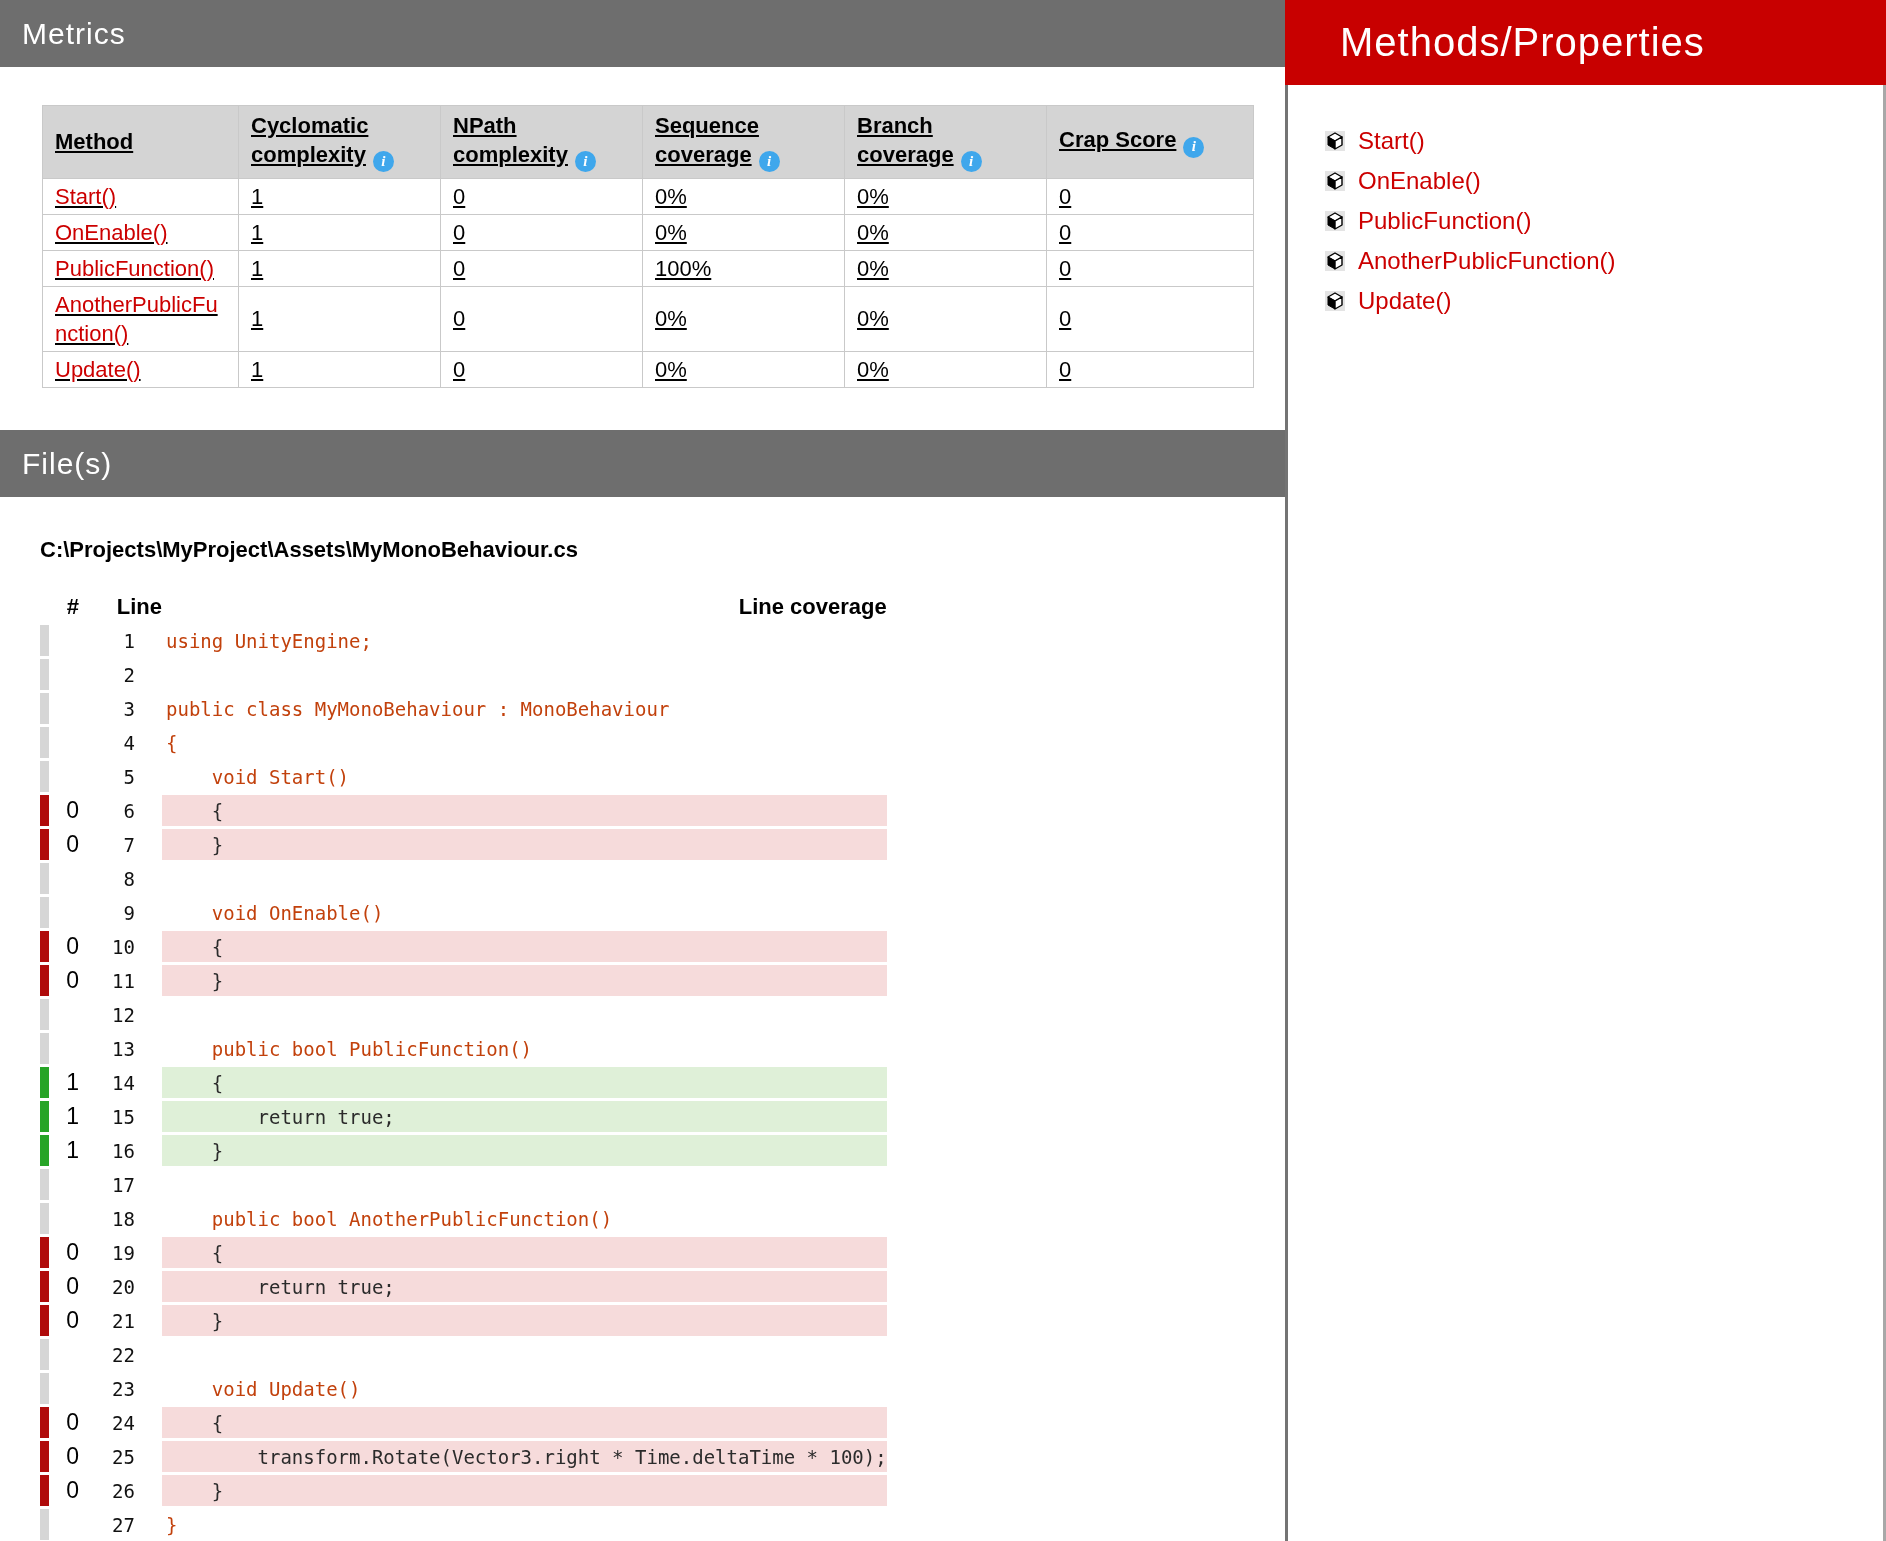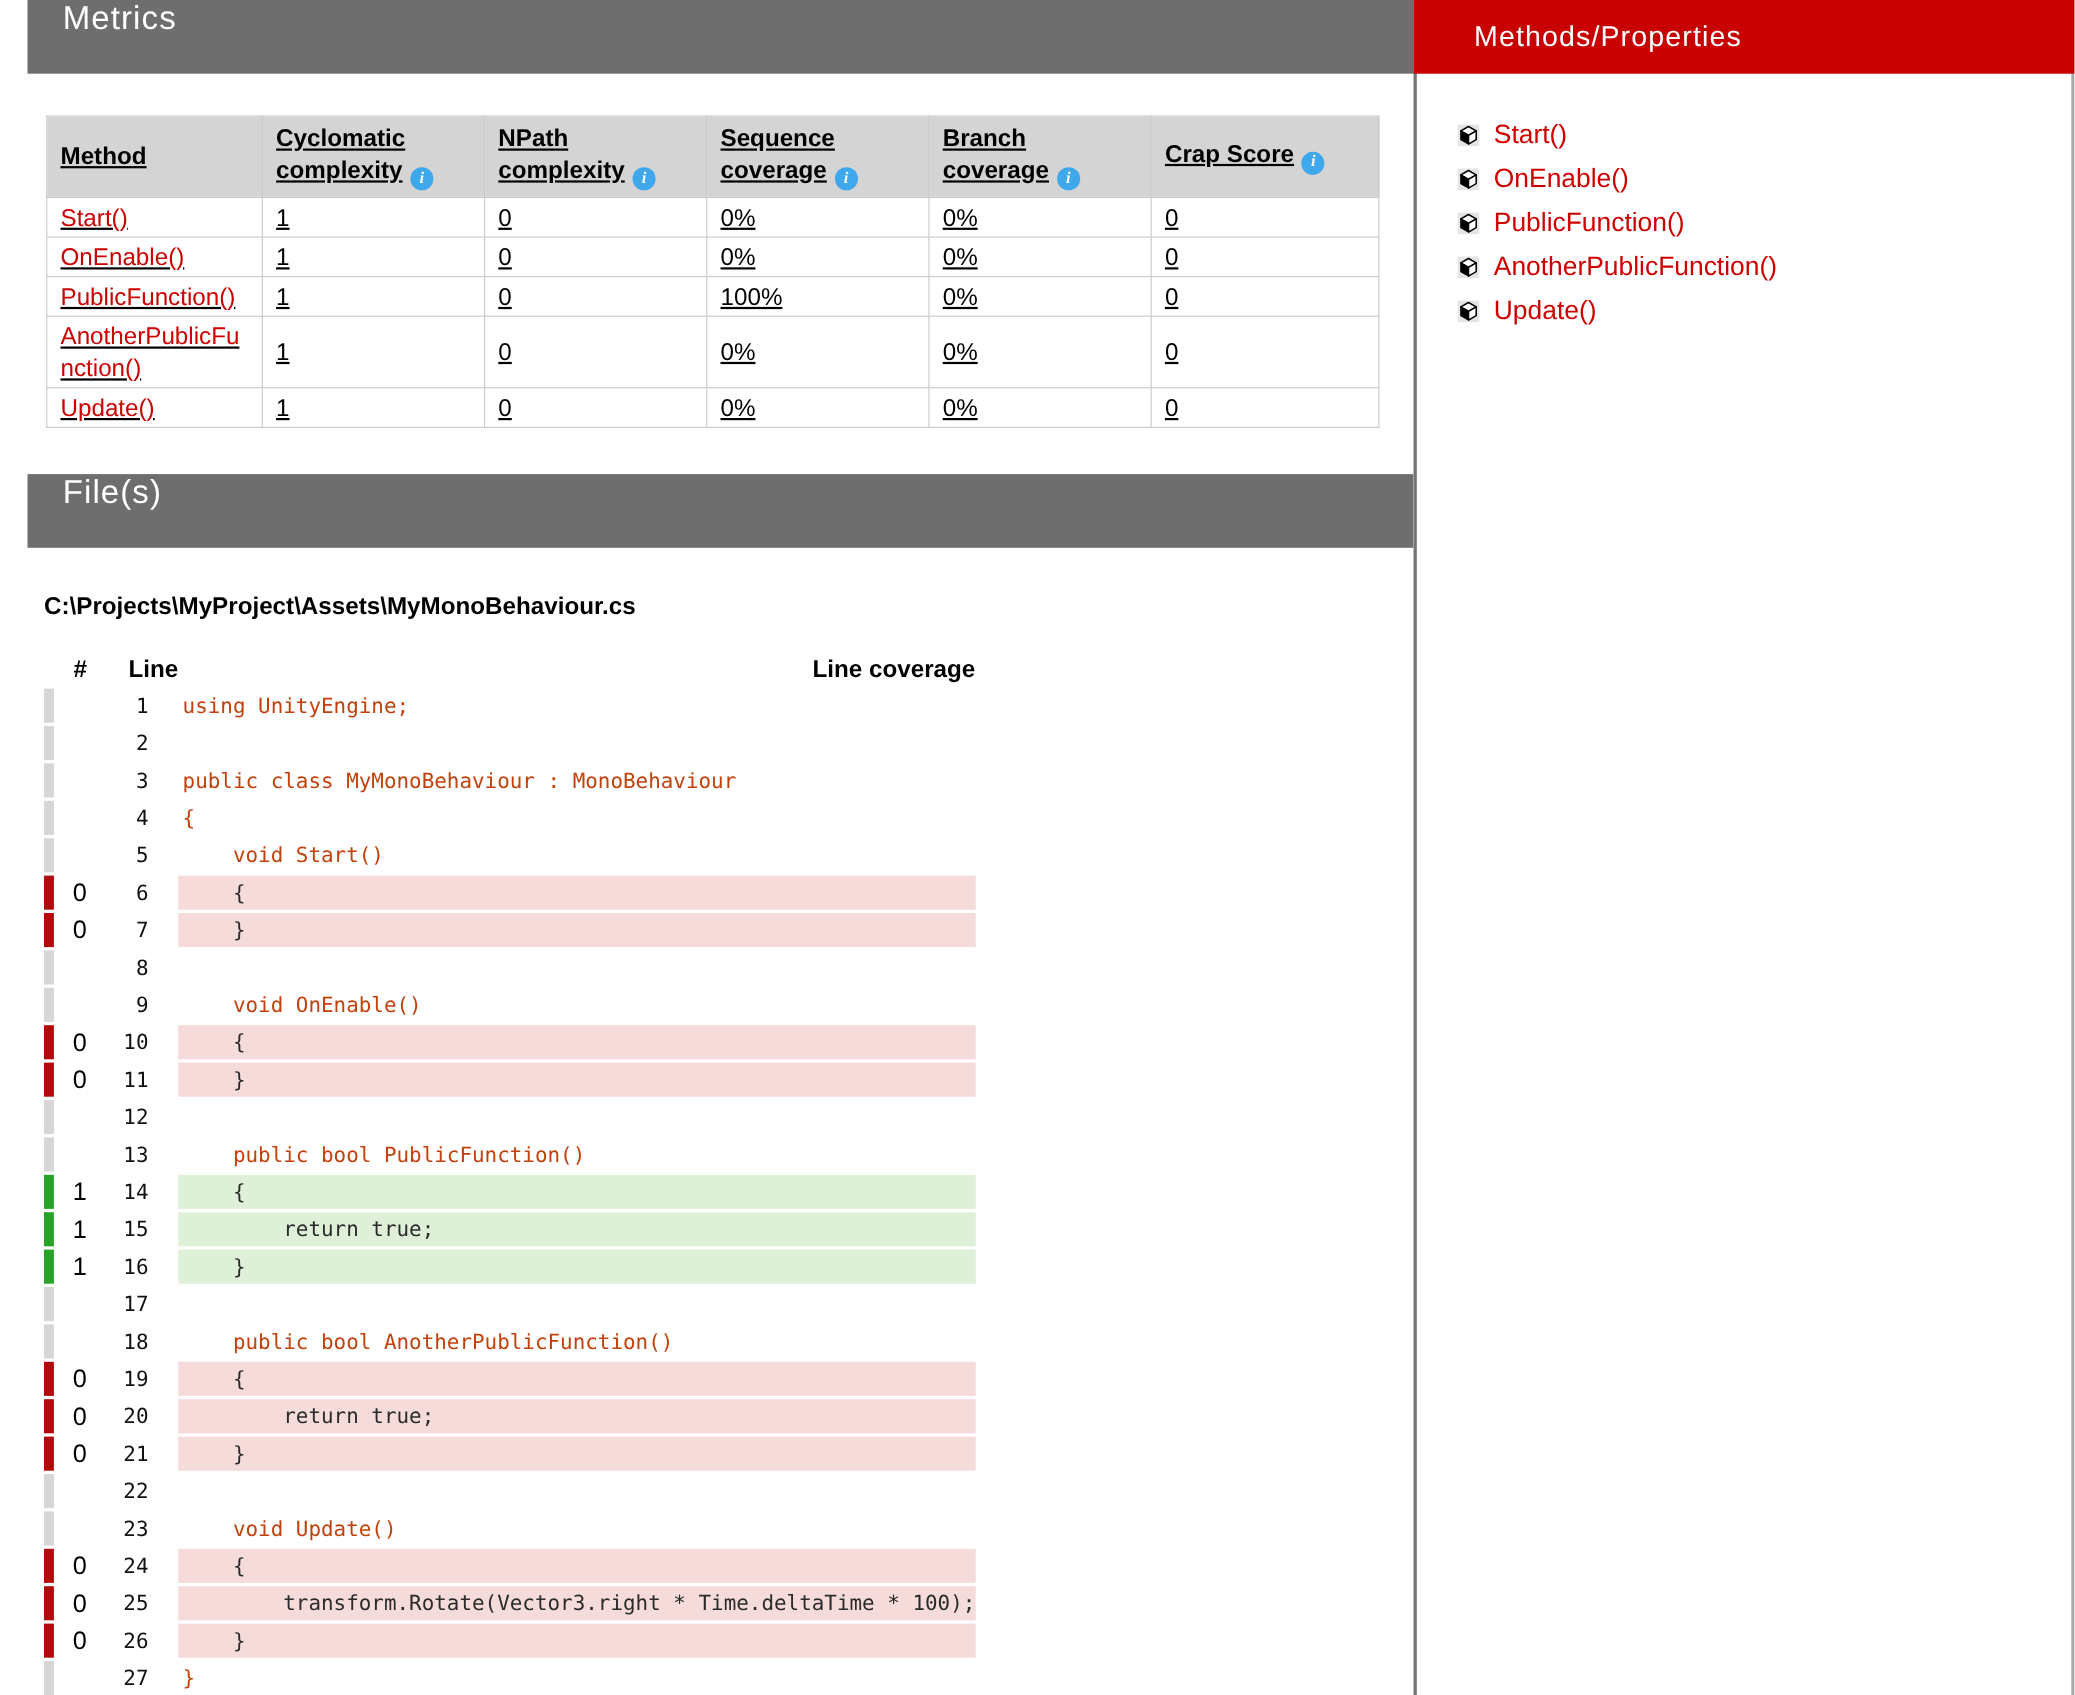--- a/index.html
+++ b/index.html
@@ -4,27 +4,27 @@
 <style>
   * { box-sizing: border-box; }
   html,body { margin:0; padding:0; background:#fff; }
   body { font-family:"Liberation Sans", sans-serif; color:#000; }
 
   .page { display:grid; grid-template-columns:1285px 1fr; width:1886px; min-height:1541px; }
 
   
   .sec-header {
     height:67px; background:#6E6E6E; color:#fff;
-    display:flex; align-items:flex-start; padding-left:32px;
-    font-size:30px; font-weight:300; letter-spacing:1px;margin-left:25px;
+    display:flex; align-items:center; padding-left:22px;
+    font-size:30px; font-weight:300; letter-spacing:1px;
   }
   .right-header {
-    height:67px; background:#C80000; color:#fff;
+    height:85px; background:#C80000; color:#fff;
     display:flex; align-items:center; padding-left:55px;
-    font-size:26px; font-weight:300; letter-spacing:1px;
+    font-size:40px; font-weight:300; letter-spacing:1px;
     margin:0 -3px;
   }
 
   
   .metrics-content { padding:38px 32px 0 42px; }
   table.metrics {
     border-collapse:collapse; table-layout:fixed; width:1211px;
     font-size:22px;
     text-decoration:underline;
   }

